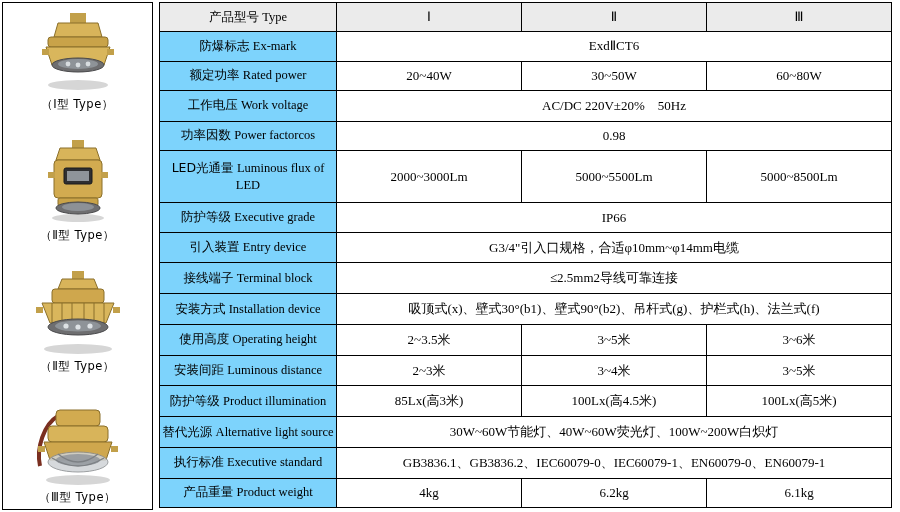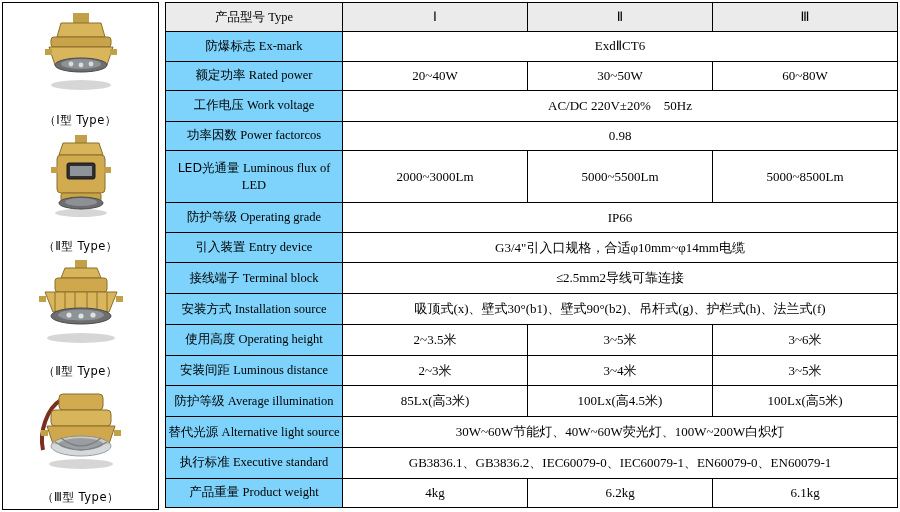--- a/index.html
+++ b/index.html
@@ -37,33 +37,33 @@
   .product {
     display: flex;
     flex-direction: column;
     align-items: center;
     justify-content: flex-start;
     width: 100%;
   }
   .product-caption {
     font-size: 11.5px;
     font-family: "Liberation Serif", serif;
-    margin-top: 18px;
+    margin-top: 2px;
     letter-spacing: 0.5px;
   }
   .lamp {
     position: relative;
     width: 120px;
     height: 88px;
   }
 
   
   .table-wrap {
     flex: 1;
-    padding: 2px 2px 2px 4px;
+    padding: 2px 8px 2px 4px;
     box-sizing: border-box;
   }
   table.spec {
     border-collapse: collapse;
     width: 714px;
     height: 506px;
     table-layout: fixed;
   }
   table.spec td {
     border: 1px solid #000;
@@ -222,49 +222,49 @@
             <td class="label"><span class="cn">功率因数</span> <span class="en">Power factorcos</span></td>
             <td class="val cjk" colspan="3">0.98</td>
           </tr>
           <tr>
             <td class="label"><span class="cn">LED光通量</span> <span class="en">Luminous flux of LED</span></td>
             <td class="val cjk">2000~3000Lm</td>
             <td class="val cjk">5000~5500Lm</td>
             <td class="val cjk">5000~8500Lm</td>
           </tr>
           <tr>
-            <td class="label"><span class="cn">防护等级</span> <span class="en">Operating grade</span></td>
+            <td class="label"><span class="cn">防护等级</span> <span class="en">Executive grade</span></td>
             <td class="val cjk" colspan="3">IP66</td>
           </tr>
           <tr>
             <td class="label"><span class="cn">引入装置</span> <span class="en">Entry device</span></td>
             <td class="val cjk" colspan="3">G3/4"引入口规格，合适φ10mm~φ14mm电缆</td>
           </tr>
           <tr>
             <td class="label"><span class="cn">接线端子</span> <span class="en">Terminal block</span></td>
             <td class="val cjk" colspan="3">≤2.5mm2导线可靠连接</td>
           </tr>
           <tr>
-            <td class="label"><span class="cn">安装方式</span> <span class="en">Installation source</span></td>
+            <td class="label"><span class="cn">安装方式</span> <span class="en">Installation device</span></td>
             <td class="val cjk" colspan="3">吸顶式(x)、壁式30°(b1)、壁式90°(b2)、吊杆式(g)、护栏式(h)、法兰式(f)</td>
           </tr>
           <tr>
             <td class="label"><span class="cn">使用高度</span> <span class="en">Operating height</span></td>
             <td class="val cjk">2~3.5米</td>
             <td class="val cjk">3~5米</td>
             <td class="val cjk">3~6米</td>
           </tr>
           <tr>
             <td class="label"><span class="cn">安装间距</span> <span class="en">Luminous distance</span></td>
             <td class="val cjk">2~3米</td>
             <td class="val cjk">3~4米</td>
             <td class="val cjk">3~5米</td>
           </tr>
           <tr>
-            <td class="label"><span class="cn">防护等级</span> <span class="en">Average illumination</span></td>
+            <td class="label"><span class="cn">防护等级</span> <span class="en">Product illumination</span></td>
             <td class="val cjk">85Lx(高3米)</td>
             <td class="val cjk">100Lx(高4.5米)</td>
             <td class="val cjk">100Lx(高5米)</td>
           </tr>
           <tr>
             <td class="label"><span class="cn">替代光源</span> <span class="en">Alternative light source</span></td>
             <td class="val cjk" colspan="3">30W~60W节能灯、40W~60W荧光灯、100W~200W白炽灯</td>
           </tr>
           <tr>
             <td class="label"><span class="cn">执行标准</span> <span class="en">Executive standard</span></td>

